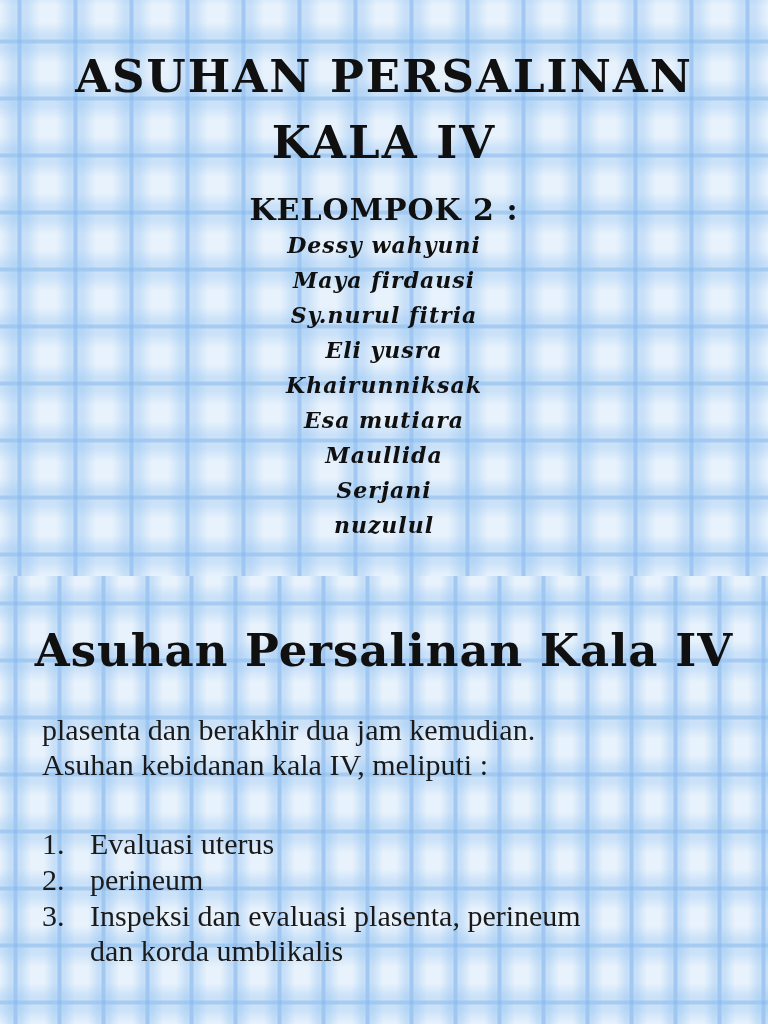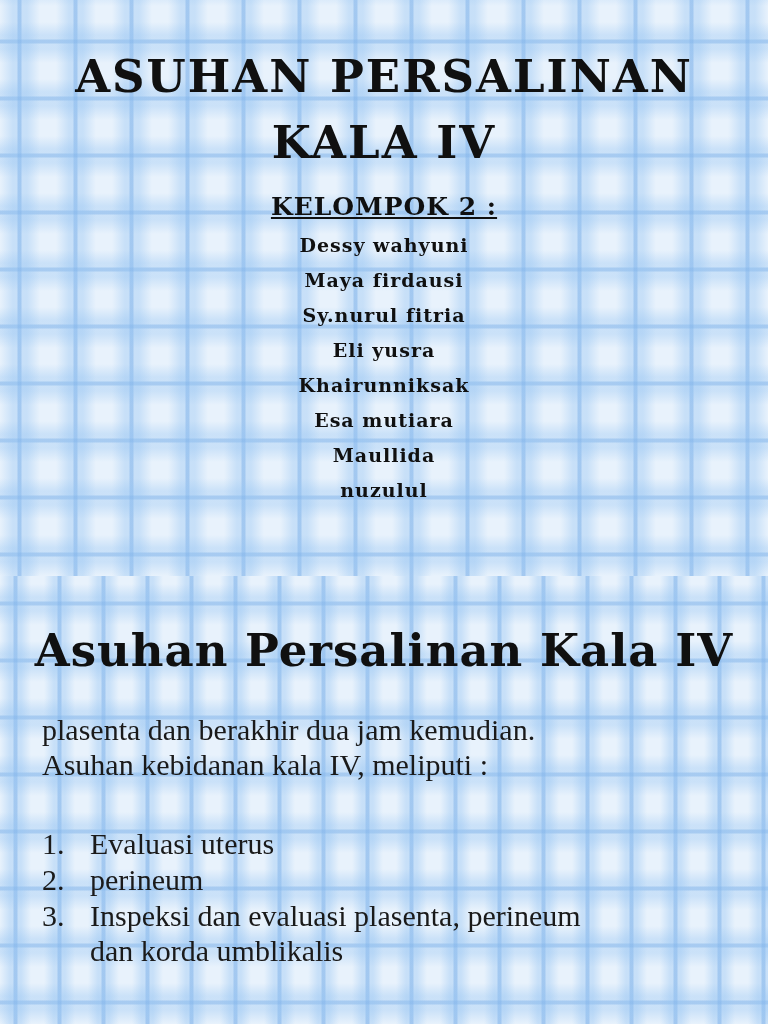--- a/index.html
+++ b/index.html
@@ -74,33 +74,33 @@
     font-size: 45px;
     line-height: 66px;
     letter-spacing: 2px;
   }
   .group-label {
     position: absolute;
     top: 192px;
     left: 0;
     width: 768px;
     text-align: center;
-    font-size: 25px;
+    font-size: 30px;
     letter-spacing: 1px;
-    text-decoration: underline;
   }
   .members {
     position: absolute;
     top: 228px;
     left: 0;
     width: 768px;
     text-align: center;
-    font-size: 19px;
+    font-size: 22px;
     line-height: 35px;
     letter-spacing: 1px;
+    font-style: italic;
   }
 
   .slide2-heading {
     position: absolute;
     top: 624px;
     left: 0;
     width: 768px;
     text-align: center;
     font-size: 45px;
     letter-spacing: 1px;
@@ -167,20 +167,21 @@
     <div class="group-label fancy">KELOMPOK 2 :</div>
 
     <div class="members fancy">
       <div>Dessy wahyuni</div>
       <div>Maya firdausi</div>
       <div>Sy.nurul fitria</div>
       <div>Eli yusra</div>
       <div>Khairunniksak</div>
       <div>Esa mutiara</div>
       <div>Maullida</div>
+      <div>Serjani</div>
       <div>nuzulul</div>
     </div>
 
     <div class="slide2-heading fancy">Asuhan Persalinan Kala IV</div>
 
     <div class="body-par">
       <div class="line">plasenta dan berakhir dua jam kemudian.</div>
       <div class="line">Asuhan kebidanan kala IV, meliputi :</div>
     </div>
 

